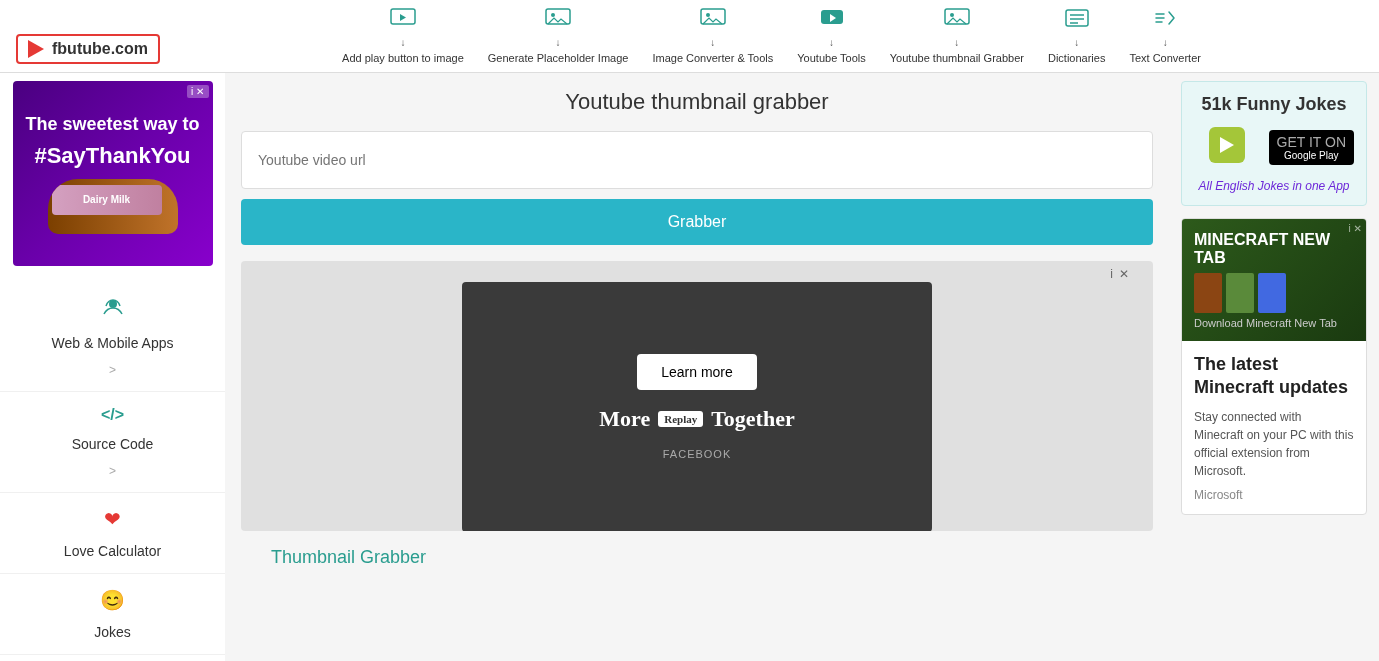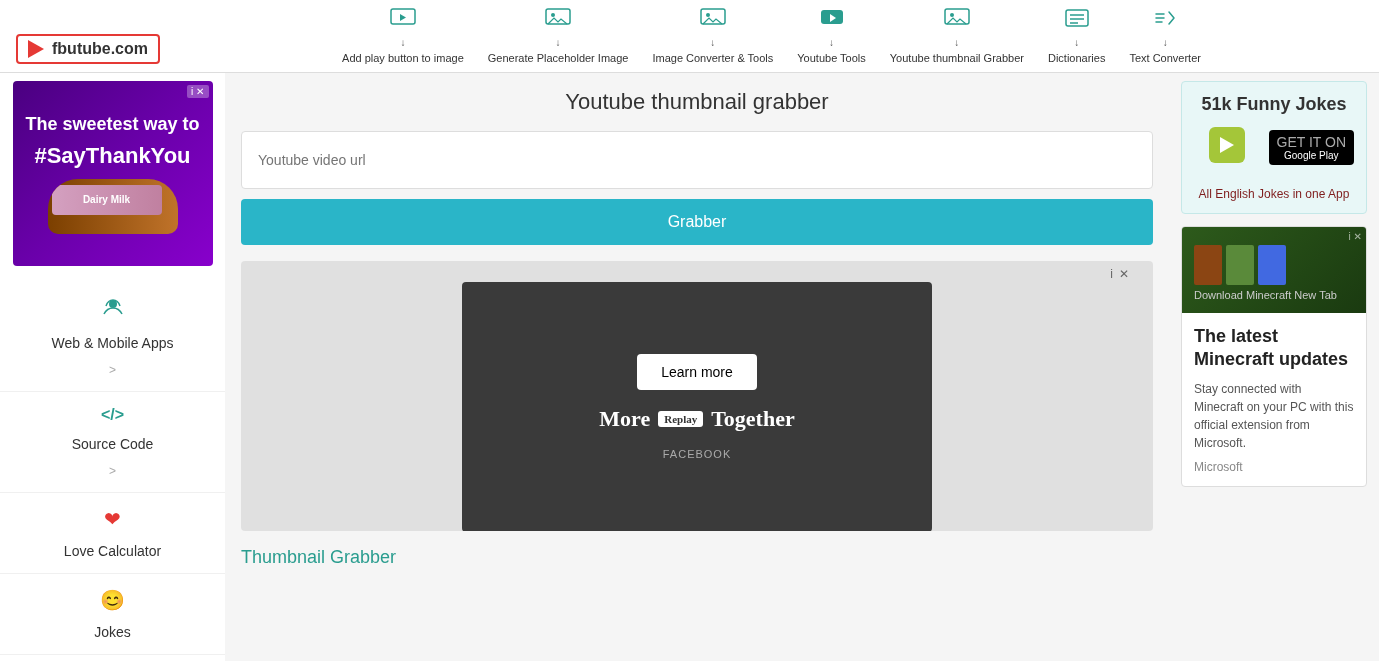--- a/index.html
+++ b/index.html
@@ -236,20 +236,21 @@
       right: 40px;
       font-size: 12px;
       color: #666;
     }
 
     .thumbnail-grabber-title {
       font-size: 18px;
       color: #2a9d8f;
       font-weight: 500;
       margin-top: 8px;
+      margin-left: 30px;
     }
 
     
     .right-sidebar {
       width: 210px;
       min-width: 210px;
       padding: 8px 12px;
       background: #f5f5f5;
       flex-shrink: 0;
     }
@@ -288,22 +289,23 @@
       background: #000;
       color: #fff;
       border-radius: 4px;
       padding: 4px 8px;
       font-size: 11px;
       display: inline-block;
       margin-top: 4px;
     }
     .right-ad-subtitle {
       font-size: 12px;
-      color: #7f1d1d;
-      margin-top: 20px;
+      color: #6d28d9;
+      margin-top: 12px;
+      font-style: italic;
     }
 
     .right-ad-minecraft {
       background: #fff;
       border: 1px solid #ddd;
       border-radius: 4px;
       padding: 0;
       margin-bottom: 12px;
       overflow: hidden;
     }
@@ -551,20 +553,21 @@
           <div style="font-size:14px; color:#aaa;">GET IT ON</div>
           <div style="font-size:10px;">Google Play</div>
         </div>
       </div>
       <div class="right-ad-subtitle">All English Jokes in one App</div>
     </div>
 
     <div class="right-ad-minecraft">
       <div class="minecraft-banner">
         <div class="minecraft-badge">i ✕</div>
+        <div class="minecraft-title">MINECRAFT NEW TAB</div>
         <div class="minecraft-chars">
           <div class="minecraft-char brown"></div>
           <div class="minecraft-char"></div>
           <div class="minecraft-char blue"></div>
         </div>
         <div style="font-size:11px;color:#ccc;margin-top:4px;">Download Minecraft New Tab</div>
       </div>
 
       <div class="right-ad-text-block">
         <div class="right-ad-h2">The latest Minecraft updates</div>

